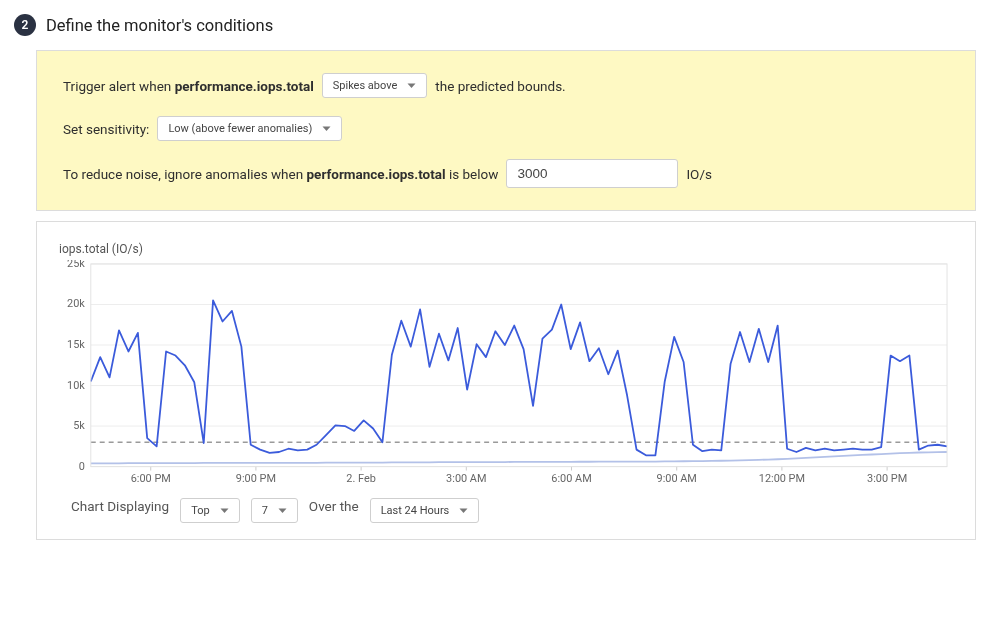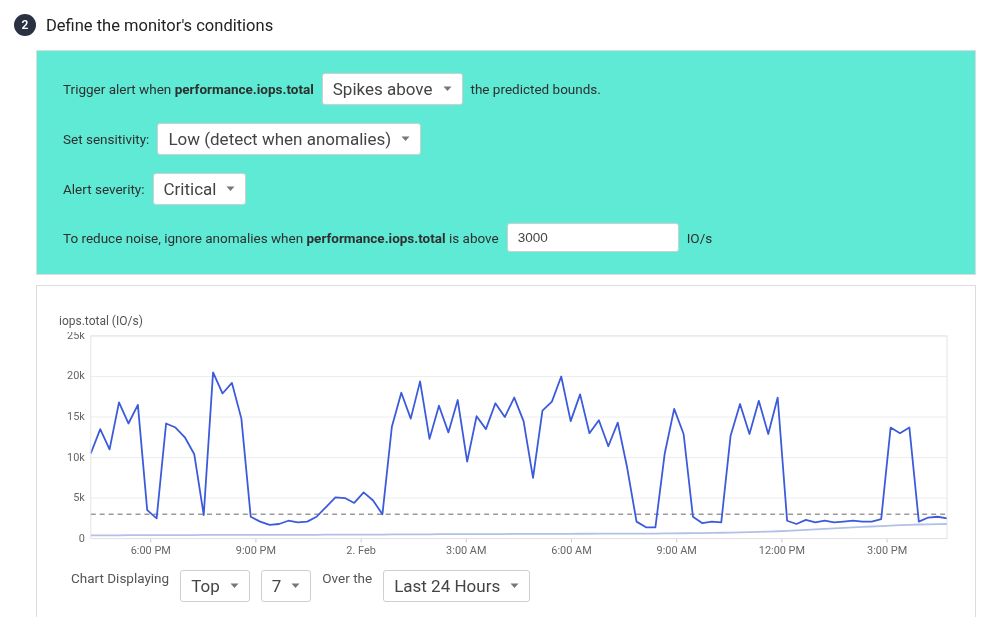--- a/index.html
+++ b/index.html
@@ -29,41 +29,41 @@
     align-items: center;
     justify-content: center;
   }
   .section-title {
     font-size: 16.5px;
     font-weight: 400;
     color: #222;
   }
   .panel {
     border: 1px solid #DCDCDC;
-    background: #5eead4;
+    background: #fef9c3;
     padding: 22px 26px;
     margin-left: 22px;
     margin-bottom: 10px;
   }
   .row {
     display: flex;
     align-items: center;
     gap: 8px;
     margin-bottom: 18px;
   }
   .row:last-child { margin-bottom: 0; }
   .select {
     display: inline-flex;
     align-items: center;
     gap: 10px;
     background: #fff;
     border: 1px solid #CFCFCF;
     border-radius: 3px;
     padding: 5px 10px;
-    font-size: 17px;
+    font-size: 11px;
     color: #444;
     cursor: pointer;
   }
   .dropdown-caret {
     display: inline-block;
   }
   .dropdown-caret svg {
     display: block;
   }
   .txt-input {
@@ -72,21 +72,21 @@
     border-radius: 3px;
     padding: 6px 10px;
     font-size: 13.5px;
     color: #444;
     width: 172px;
   }
   .metric-bold { font-weight: 700; }
   .chart-panel {
     border: 1px solid #DCDCDC;
     background: #fff;
-    padding: 28px 22px 16px 22px;
+    padding: 20px 22px 16px 22px;
     margin-left: 22px;
   }
   .chart-title {
     font-size: 12px;
     color: #555;
     margin-bottom: 4px;
   }
   .chart-wrap { position: relative; }
   .chart-svg {
     display: block;
@@ -132,44 +132,33 @@
             <path d="M0.5 0.5 L4.5 5 L8.5 0.5 Z" fill="#777"></path>
           </svg>
         </span>
     </span>
     <span> the predicted bounds.</span>
   </div>
 
   <div class="row">
     <span>Set sensitivity:</span>
     <span class="select">
-      <span>Low (detect when anomalies)</span>
-      <span class="dropdown-caret">
-          <svg width="9" height="6" viewBox="0 0 9 6">
-            <path d="M0.5 0.5 L4.5 5 L8.5 0.5 Z" fill="#777"></path>
-          </svg>
-        </span>
-    </span>
-  </div>
-
-  <div class="row">
-    <span>Alert severity:</span>
-    <span class="select">
-      <span>Critical</span>
-      <span class="dropdown-caret">
-          <svg width="9" height="6" viewBox="0 0 9 6">
-            <path d="M0.5 0.5 L4.5 5 L8.5 0.5 Z" fill="#777"></path>
-          </svg>
-        </span>
-    </span>
-  </div>
+      <span>Low (above fewer anomalies)</span>
+      <span class="dropdown-caret">
+          <svg width="9" height="6" viewBox="0 0 9 6">
+            <path d="M0.5 0.5 L4.5 5 L8.5 0.5 Z" fill="#777"></path>
+          </svg>
+        </span>
+    </span>
+  </div>
+
 
   <div class="row" style="margin-bottom:0;">
     <span>
-      <span>To reduce noise, ignore anomalies when </span><span class="metric-bold">performance.iops.total</span><span> is above</span>
+      <span>To reduce noise, ignore anomalies when </span><span class="metric-bold">performance.iops.total</span><span> is below</span>
     </span>
     <input class="txt-input" value="3000" style="">
     <span>IO/s</span>
   </div>
 
 </div>
 
 <div class="chart-panel">
   <div class="chart-title">iops.total (IO/s)</div>
   <div class="chart-wrap">

